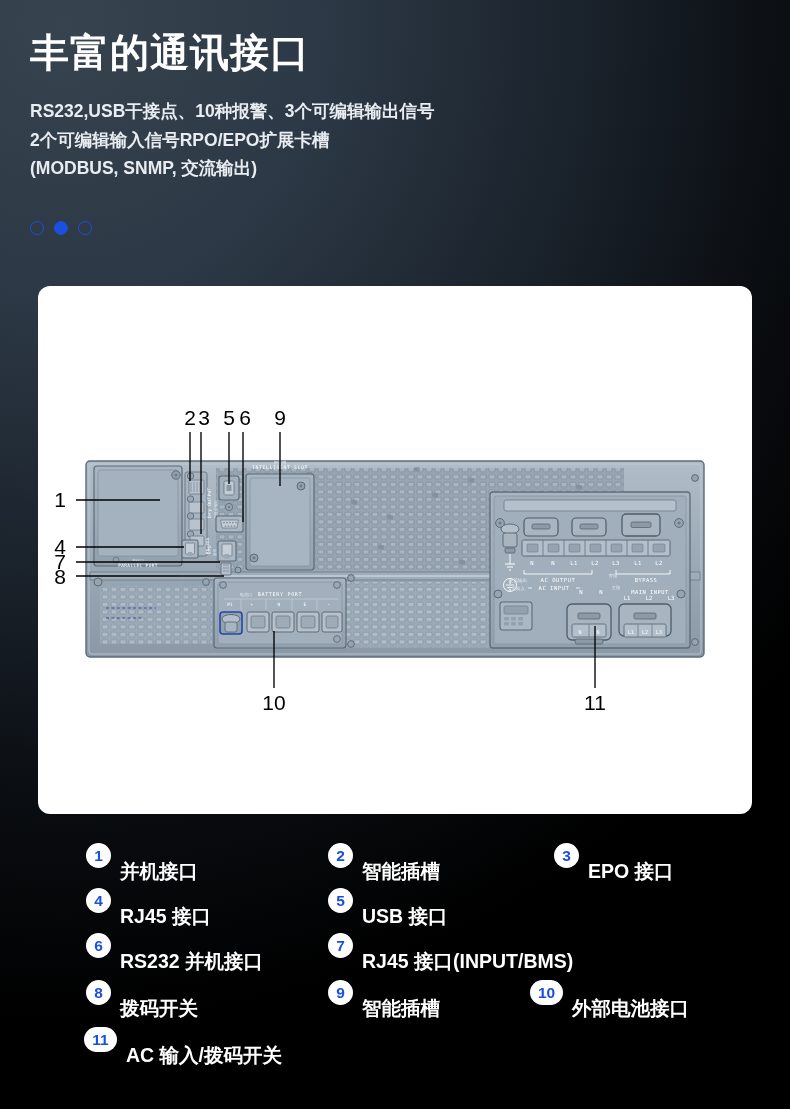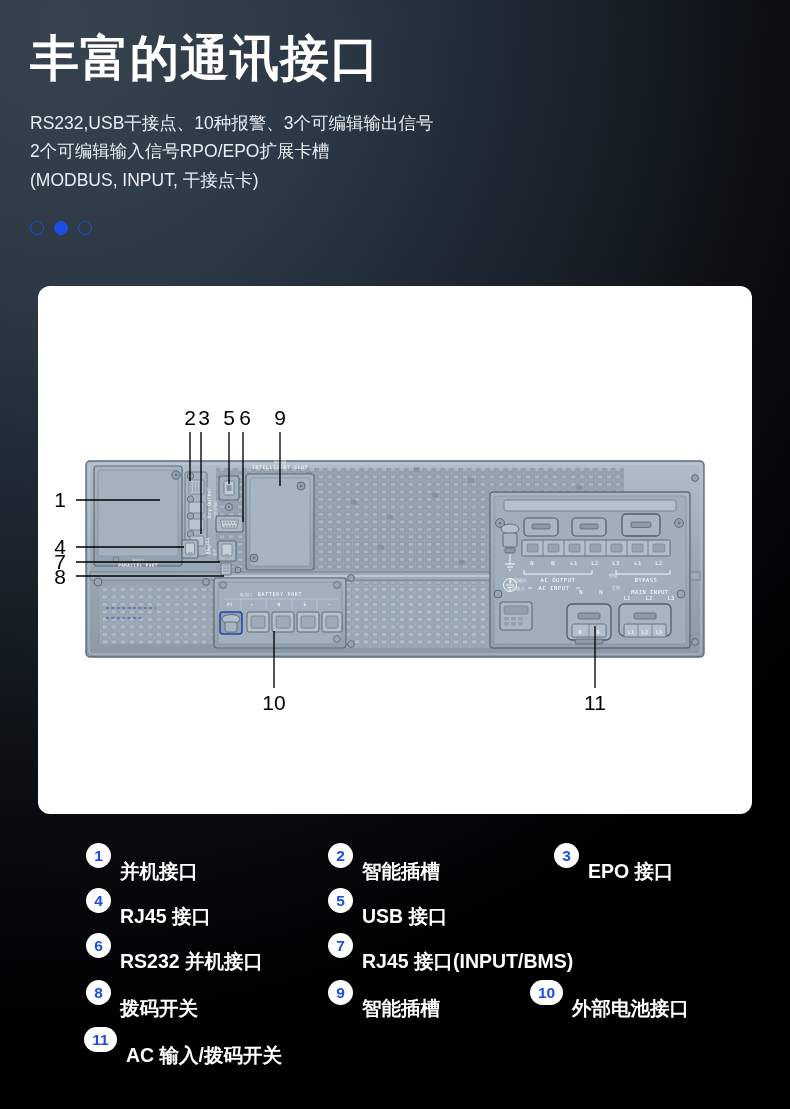--- a/index.html
+++ b/index.html
@@ -11,25 +11,25 @@
   .page{
     position:relative;width:790px;height:1109px;
     background:
       radial-gradient(120% 90% at 8% 2%, #37444f 0%, #2c3845 28%, #1a222b 55%, #0a0d11 78%, #000000 100%),
       linear-gradient(138deg,#39454f 0%,#2b3744 22%,#18202a 48%,#080b0e 72%,#000000 100%);
     background-blend-mode:normal;
   }
   
   .hero{position:absolute;left:30px;top:30px;right:20px;}
   .hero-title{
-    font-size:49px;line-height:1.16;font-weight:700;color:#ffffff;
+    font-size:39px;line-height:1.16;font-weight:700;color:#ffffff;
     letter-spacing:1px;margin:0 0 22px 0;white-space:nowrap;
   }
   .hero-sub{font-size:17.5px;line-height:1.62;color:#e9edf1;font-weight:400;}
-  .hero-sub div{white-space:nowrap;}
+  .hero-sub div{white-space:nowrap;font-weight:bold;}
   .dots{position:absolute;left:30px;top:221px;display:flex;gap:10px;align-items:center;}
   .dot{width:14px;height:14px;border-radius:50%;box-sizing:border-box;}
   .dot.hollow{border:1.6px solid #1a4fe0;background:transparent;}
   .dot.solid{background:#1a4fe0;border:1.6px solid #1a4fe0;}
   
   .card{
     position:absolute;left:38px;top:286px;width:714px;height:528px;
     background:#ffffff;border-radius:12px;overflow:hidden;
   }
   
@@ -54,21 +54,21 @@
 </head>
 <body>
 
 <div class="page">
 
   <div class="hero">
     <h1 class="hero-title">丰富的通讯接口</h1>
     <div class="hero-sub">
       <div>RS232,USB干接点、10种报警、3个可编辑输出信号</div>
       <div>2个可编辑输入信号RPO/EPO扩展卡槽</div>
-      <div>(MODBUS, INPUT, 干接点卡)</div>
+      <div>(MODBUS, SNMP, 交流输出)</div>
     </div>
   </div>
 
   <div class="dots">
     <span class="dot hollow"></span>
     <span class="dot solid"></span>
     <span class="dot hollow"></span>
   </div>
 
   <div class="card">

